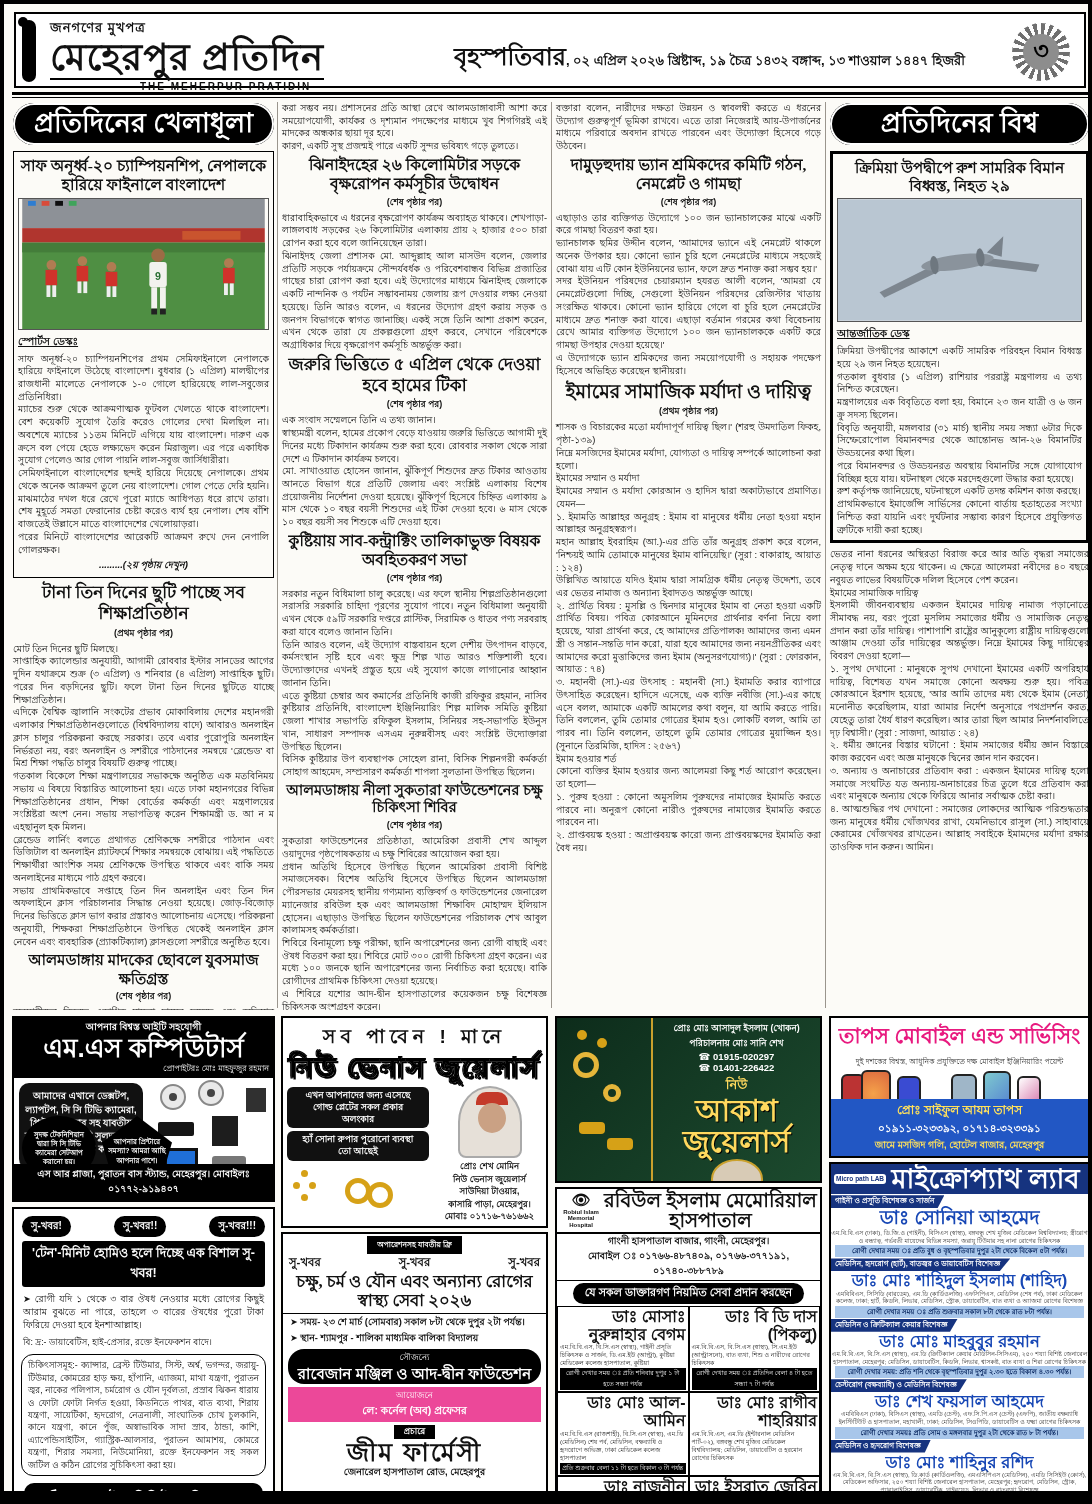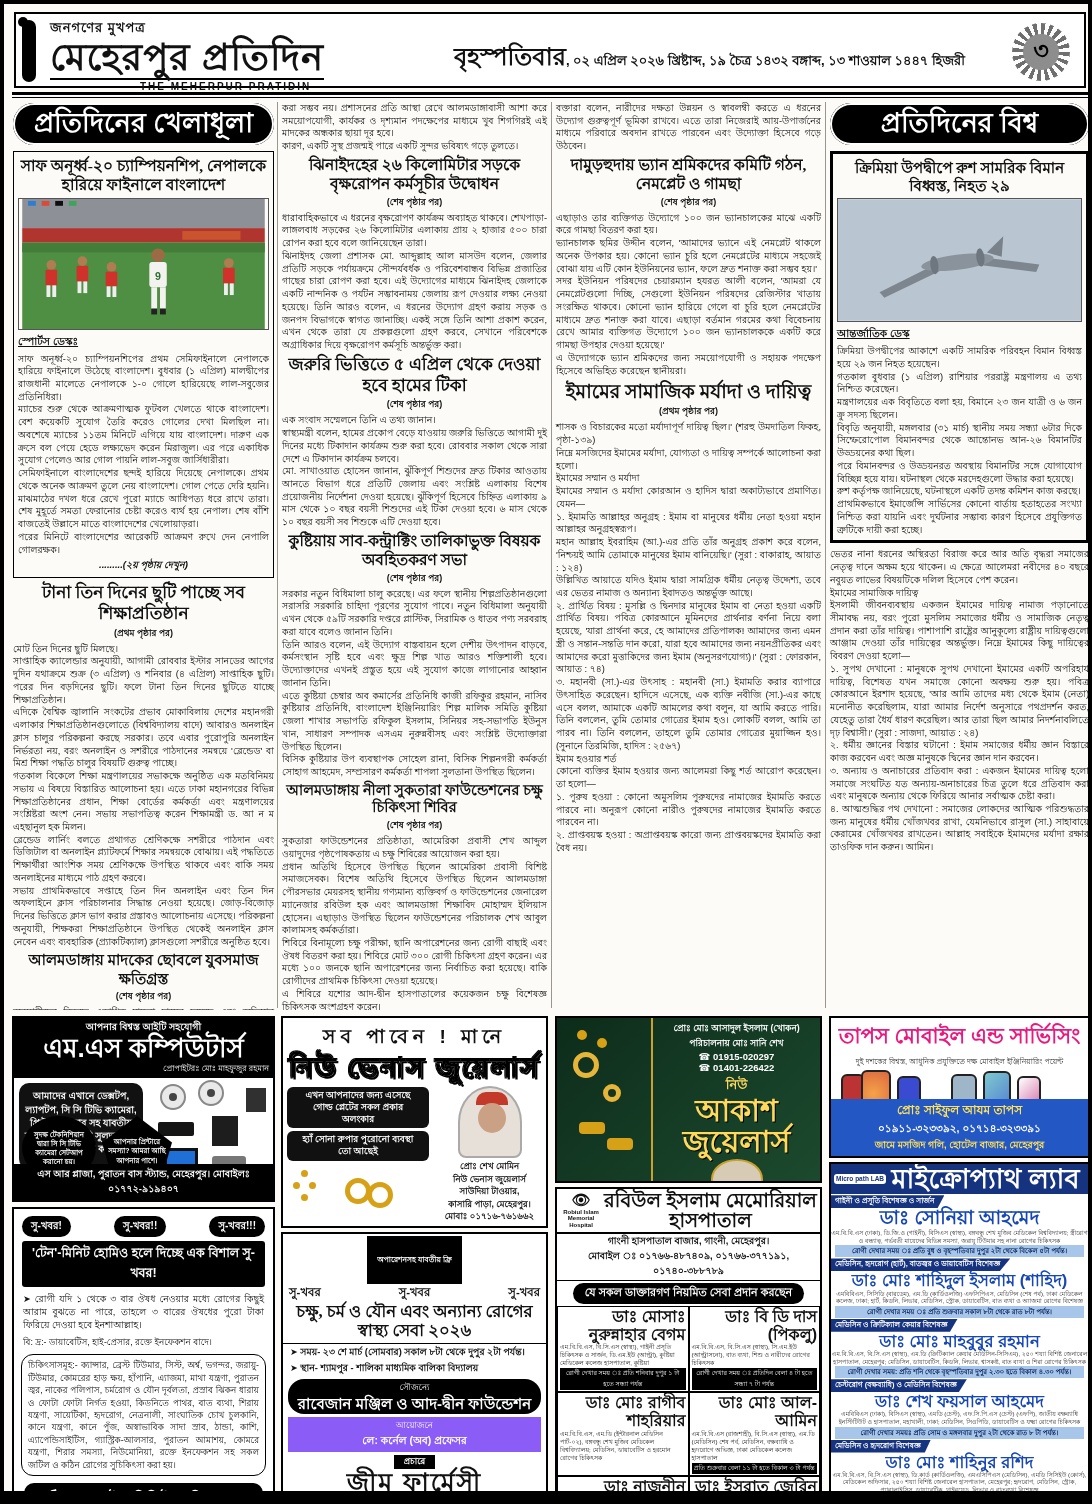--- a/index.html
+++ b/index.html
@@ -88,28 +88,28 @@
   .vn-gold{position:relative;height:62px}
   .gold{position:absolute;border-radius:50%;border:5px solid #d6a117;width:26px;height:26px}
   .gdot{position:absolute;width:7px;height:7px;border-radius:50%;background:#d6a117}
   .vn-right{flex:1;text-align:center}
   .vn-ava{width:64px;height:72px;margin:2px auto;border:2px solid #aaa;border-radius:50% 50% 8px 8px;background:#e6e0d8;position:relative}
   .vn-ava .cap{position:absolute;left:16px;top:4px;width:32px;height:13px;border-radius:10px 10px 0 0;background:#c43a2a}
   .vn-ava .face{position:absolute;left:18px;top:15px;width:28px;height:30px;border-radius:50%;background:#caa184}
   .vn-contact{font-size:8.6px;font-weight:bold;line-height:1.45}
 
   
-  .cp-ribbon{background:#000;color:#fff;font-size:7.5px;font-weight:bold;width:fit-content;margin:2px auto 0;padding:18px 10px}
+  .cp-ribbon{background:#000;color:#fff;font-size:7.5px;font-weight:bold;width:fit-content;margin:2px auto 0;padding:3px 10px}
   .cp-pills{display:flex;justify-content:space-between;font-weight:bold;font-size:11.5px;margin:0 6px}
   .cp-title{font-weight:900;font-size:16.5px;text-align:center;line-height:1.15;border-bottom:1px solid #000;padding-bottom:2px;
             font-family:"Liberation Serif","DejaVu Serif",serif}
   .cp-line{font-size:9.3px;font-weight:bold;margin:1px 7px}
   .cp-black{background:#000;color:#fff;border-radius:16px;text-align:center;margin:3px 5px;padding:2px}
   .cp-lab{font-size:8.5px}.cp-main{font-size:15px;font-weight:900;line-height:1.15}
-  .cp-org{background:#8b5cf6;color:#fff;text-align:center;margin:3px 5px;padding:2px}
+  .cp-org{background:#ec4899;color:#fff;text-align:center;margin:3px 5px;padding:2px}
   .cp-o1{font-size:10.5px;font-weight:bold}.cp-o2{font-size:16px;font-weight:900}
   .cp-promo{background:#000;color:#fff;font-size:8.5px;font-weight:bold;width:fit-content;margin:3px auto 0;padding:0 10px}
   .cp-pharm{font-size:25px;font-weight:900;text-align:center;line-height:1.05;letter-spacing:2px}
   .cp-pa{font-size:9.5px;font-weight:bold;text-align:center}
 
   
   .ak{background:linear-gradient(135deg,#0d2c1b,#1c4a2e);color:#fff;display:flex}
   .ak-left{width:96px;position:relative;border-right:2px solid #caa12d}
   .ak-right{flex:1;padding:3px 5px;text-align:center}
   .ak-prop{font-size:8.8px;font-weight:bold}
@@ -477,27 +477,27 @@
           <div class="rb-name">ডাঃ মোসাঃ নুরুন্নাহার বেগম</div>
           <div class="rb-deg">এম.বি.বি.এস, বি.সি.এস (স্বাস্থ্য), গাইনী প্রসূতি চিকিৎসক ও সার্জন, ডি.এম.ইউ (আল্ট্রা), কুষ্টিয়া মেডিকেল কলেজ হাসপাতাল, কুষ্টিয়া</div>
           <div class="rb-sched">রোগী দেখার সময় ঃ প্রতি শনিবার দুপুর ১ টা হতে সন্ধ্যা পর্যন্ত</div>
         </div>
       <div class="rb-doc">
           <div class="rb-name">ডাঃ বি ডি দাস (পিকলু)</div>
           <div class="rb-deg">এম.বি.বি.এস, বি.সি.এস (স্বাস্থ্য), সি.এম.ইউ (আল্ট্রাসনো), বাত ব্যথা, শিশু ও নারীদের রোগের চিকিৎসক</div>
           <div class="rb-sched">রোগী দেখার সময় ঃ প্রতিদিন বেলা ৪ টা হতে সন্ধ্যা ৭ টা পর্যন্ত</div>
         </div>
       <div class="rb-doc">
-          <div class="rb-name">ডাঃ মোঃ রাগীব শাহরিয়ার</div>
-          <div class="rb-deg">এম.বি.বি.এস, এম.ডি (ইন্টারনাল মেডিসিন পার্ট-০২), বঙ্গবন্ধু শেখ মুজিব মেডিকেল বিশ্ববিদ্যালয়; মেডিসিন, ডায়াবেটিস ও হরমোন রোগের চিকিৎসক</div>
-        </div>
-      <div class="rb-doc">
           <div class="rb-name">ডাঃ মোঃ আল-আমিন</div>
           <div class="rb-deg">এম.বি.বি.এস (রাজশাহী), বি.সি.এস (স্বাস্থ্য), এম.ডি (মেডিসিন) শেষ পর্ব, মেডিসিন, বক্ষব্যাধি ও হৃদরোগে অভিজ্ঞ, ঢাকা মেডিকেল কলেজ হাসপাতাল</div>
           <div class="rb-sched">প্রতি শুক্রবার বেলা ১১ টা হতে বিকাল ৩ টা পর্যন্ত</div>
+        </div>
+      <div class="rb-doc">
+          <div class="rb-name">ডাঃ মোঃ রাগীব শাহরিয়ার</div>
+          <div class="rb-deg">এম.বি.বি.এস, এম.ডি (ইন্টারনাল মেডিসিন পার্ট-০২), বঙ্গবন্ধু শেখ মুজিব মেডিকেল বিশ্ববিদ্যালয়; মেডিসিন, ডায়াবেটিস ও হরমোন রোগের চিকিৎসক</div>
         </div>
       <div class="rb-doc">
           <div class="rb-name">ডাঃ নাজনীন সুলতানা কনা</div>
           <div class="rb-deg">এম.বি.বি.এস (ঢাকা), বি.সি.এস (স্বাস্থ্য), ডি.জি.ও (গাইনী এন্ড অবস), স্ত্রী ও প্রসূতি রোগ এবং বন্ধ্যাত্ব চিকিৎসায় অভিজ্ঞ</div>
         </div>
       <div class="rb-doc">
           <div class="rb-name">ডাঃ ইসরাত জেরিন ইভা</div>
           <div class="rb-deg">এম.বি.বি.এস, বি.সি.এস (স্বাস্থ্য), পি.জি.টি (গাইনী এন্ড অবস), স্ত্রী, প্রসূতি ও মেডিসিন রোগের চিকিৎসক</div>
           <div class="rb-sched">রোগী দেখার সময় ঃ প্রতিদিন সকাল ১০ টা হতে বেলা ২ টা পর্যন্ত</div>
         </div>

